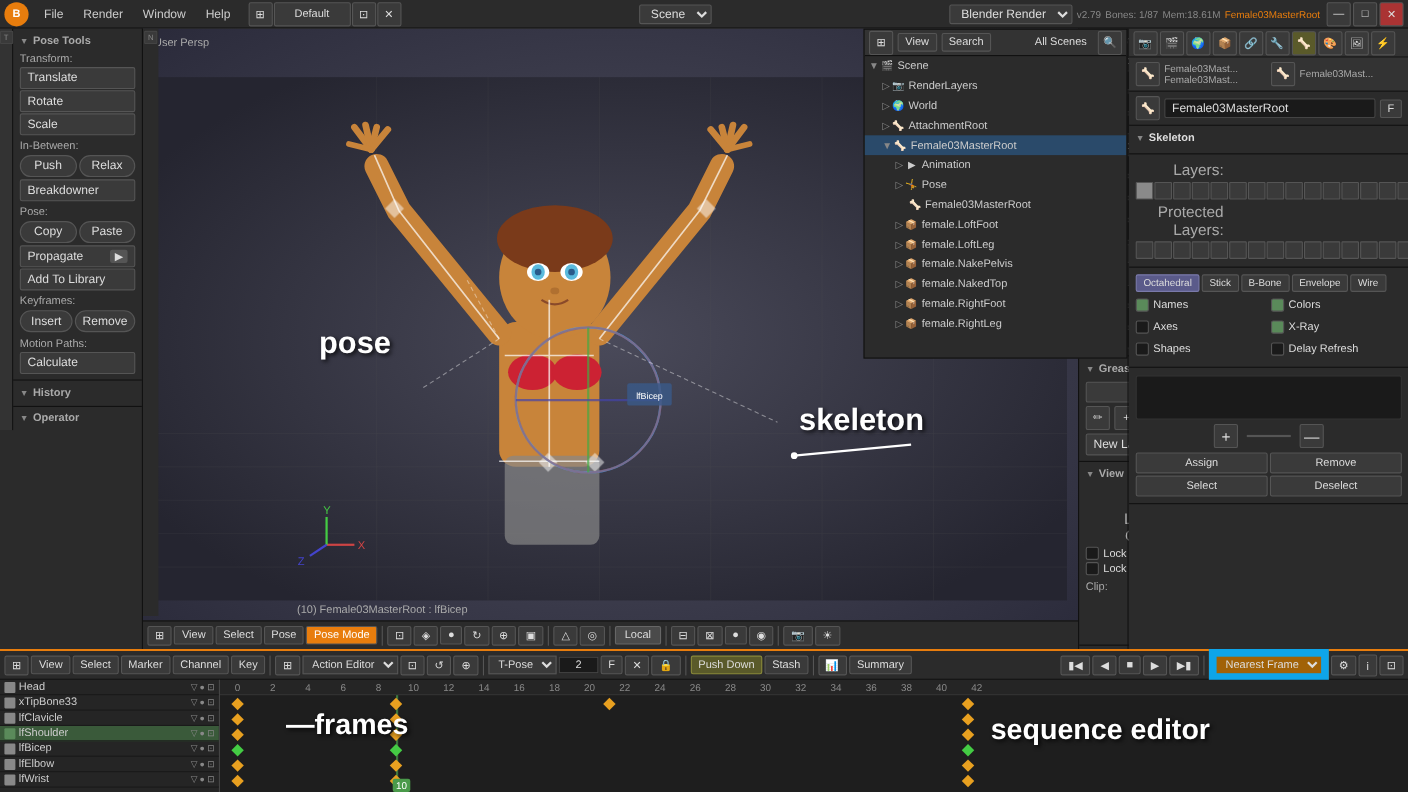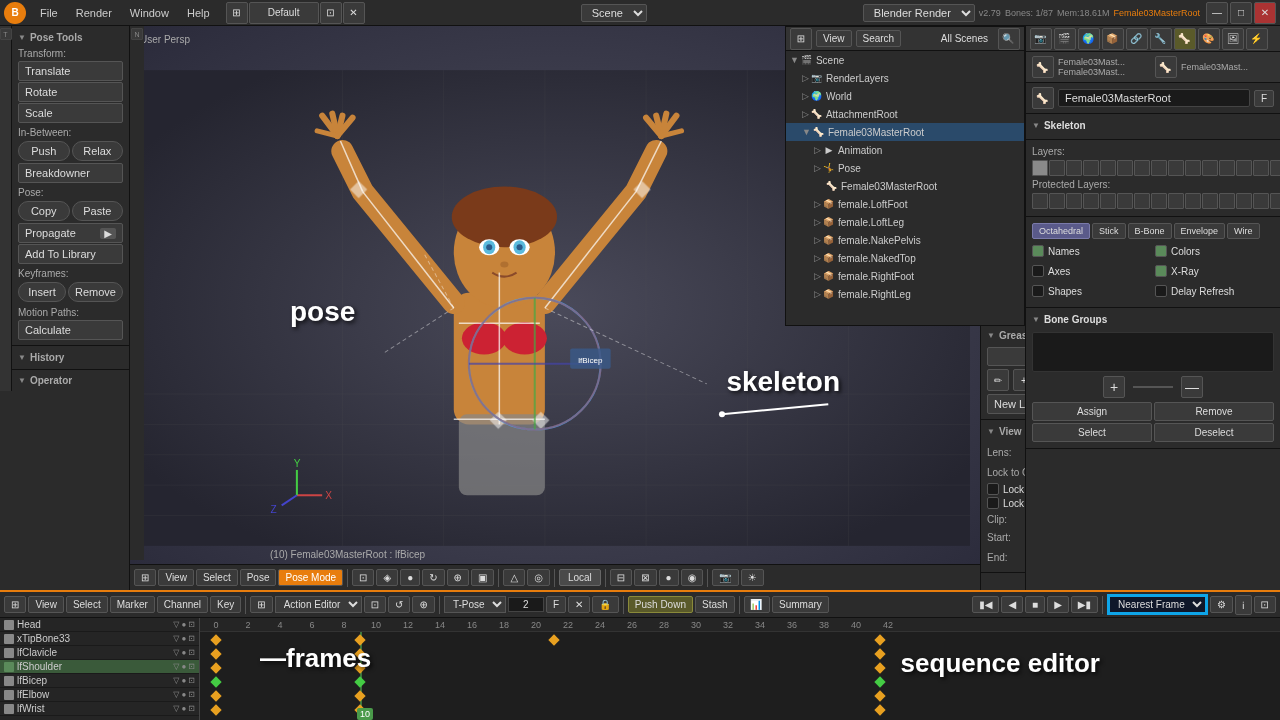--- a/index.html
+++ b/index.html
@@ -529,22 +529,23 @@
       border-color: #7aaa7a;
     }
     .prop-row {
       display: flex;
       align-items: center;
       margin: 2px 0;
       gap: 4px;
     }
     .prop-label {
       width: 80px;
-      font-size: 10px;
+      font-size: 14px;
       color: #aaa;
+      text-align: right;
     }
     .layers-grid {
       display: grid;
       grid-template-columns: repeat(16, 16px);
       gap: 1px;
       margin: 3px 0;
     }
     .layer-cell {
       width: 16px;
       height: 16px;
@@ -1037,21 +1038,21 @@
     <div class="tl-separator"></div>
     <div class="tl-btn">📊</div>
     <div class="tl-btn">Summary</div>
     <div style="flex:1;"></div>
     <div class="tl-btn">▮◀</div>
     <div class="tl-btn">◀</div>
     <div class="tl-btn">■</div>
     <div class="tl-btn">▶</div>
     <div class="tl-btn">▶▮</div>
     <div class="tl-separator"></div>
-    <select style="background:#0f172a;border:3px solid #0ea5e9;color:#ddd;font-size:10px;padding:1px 4px;">
+    <select style="background:#a16207;border:7px solid #0ea5e9;color:#ddd;font-size:10px;padding:1px 4px;">
       <option>Nearest Frame</option>
     </select>
     <div class="tl-btn">⚙</div>
     <div class="tl-btn">ℹ</div>
     <div class="tl-btn">⊡</div>
   </div>
 
   <div id="track-list">
     <div id="track-names">
       <div class="track-row">
@@ -1374,21 +1375,20 @@
         <span>Shapes</span>
       </div>
       <div class="checkbox-row">
         <div class="cb-box"></div>
         <span>Delay Refresh</span>
       </div>
     </div>
   </div>
 
   <div class="prop-section bone-groups-section">
-    <div class="prop-title">Bone Groups</div>
     <div style="background:#1a1a1a;height:40px;border:1px solid #333;border-radius:2px;margin:3px 0;"></div>
     <div class="add-remove-row">
       <div class="add-remove-btn">+</div>
       <div style="width:40px;height:2px;background:#555;"></div>
       <div class="add-remove-btn">—</div>
     </div>
     <div class="btn-group">
       <div class="btn-group-item">Assign</div>
       <div class="btn-group-item">Remove</div>
     </div>

